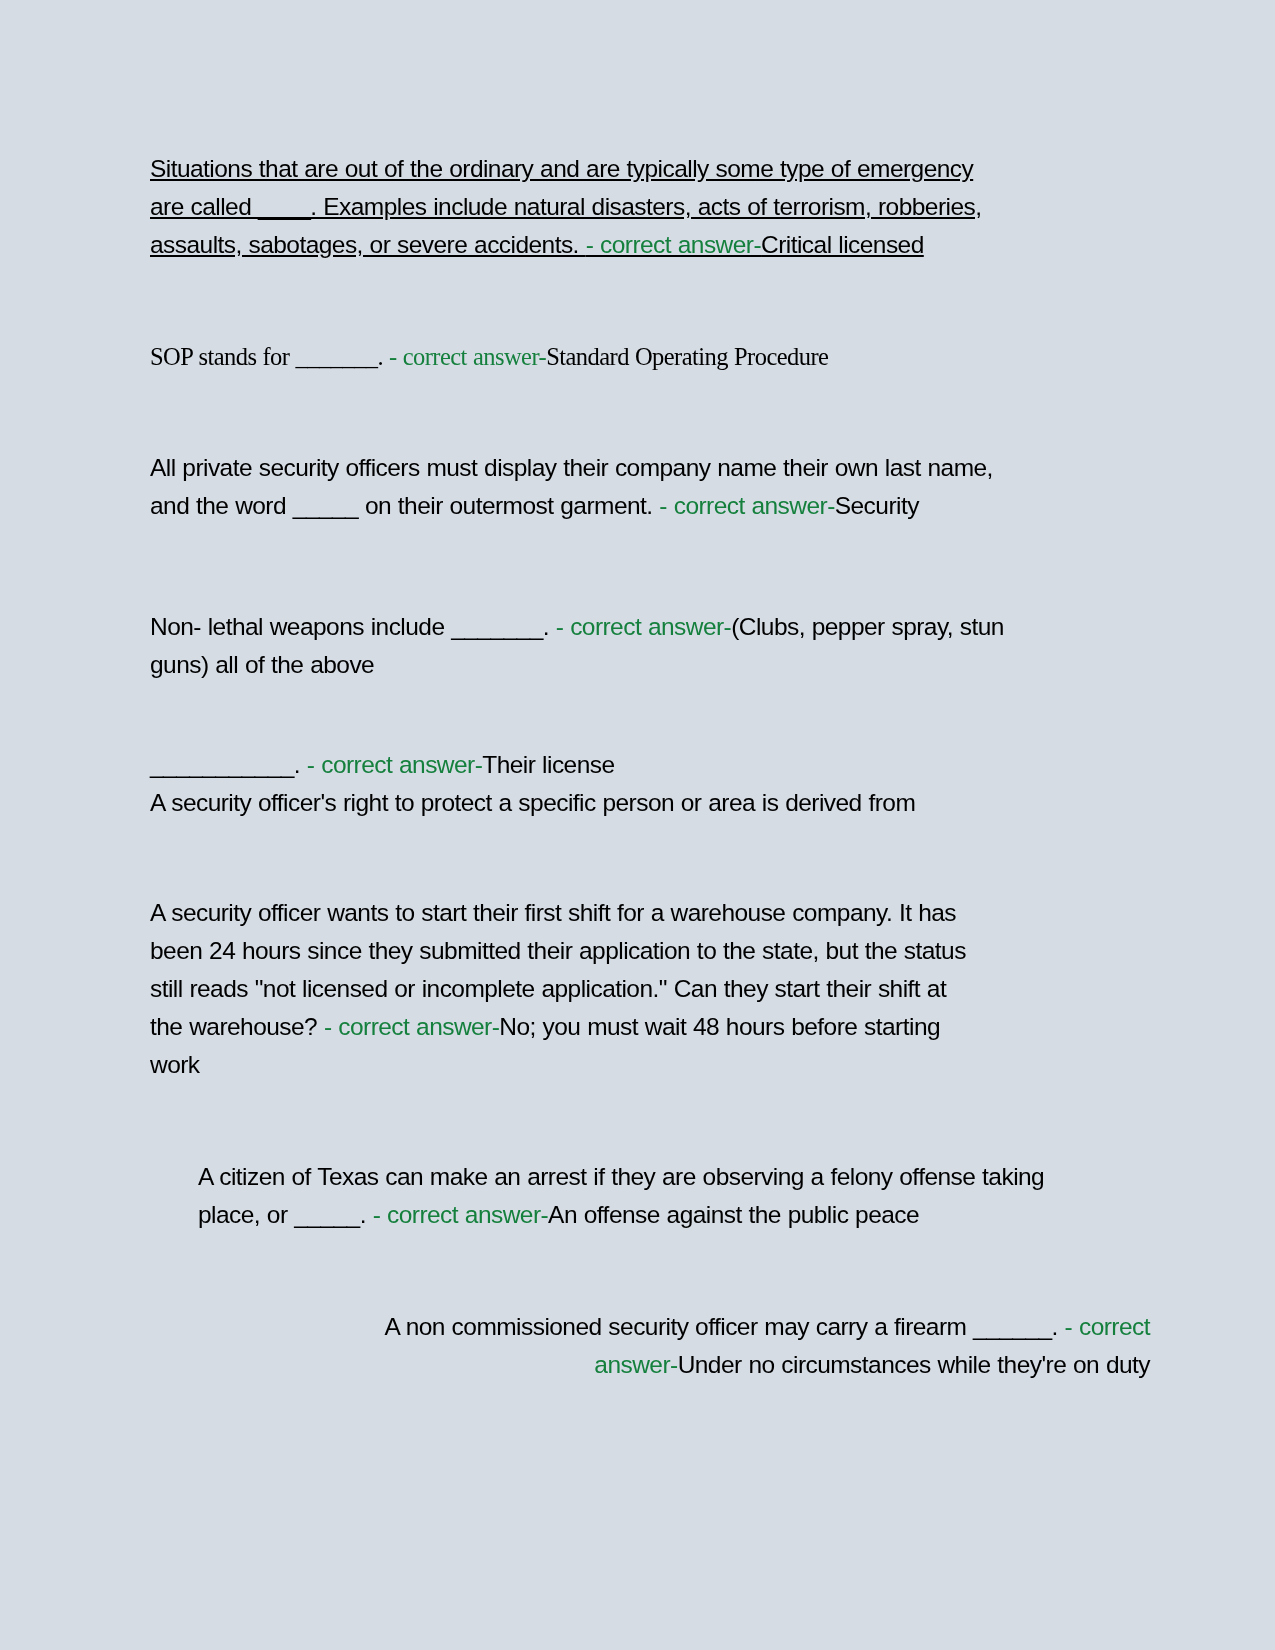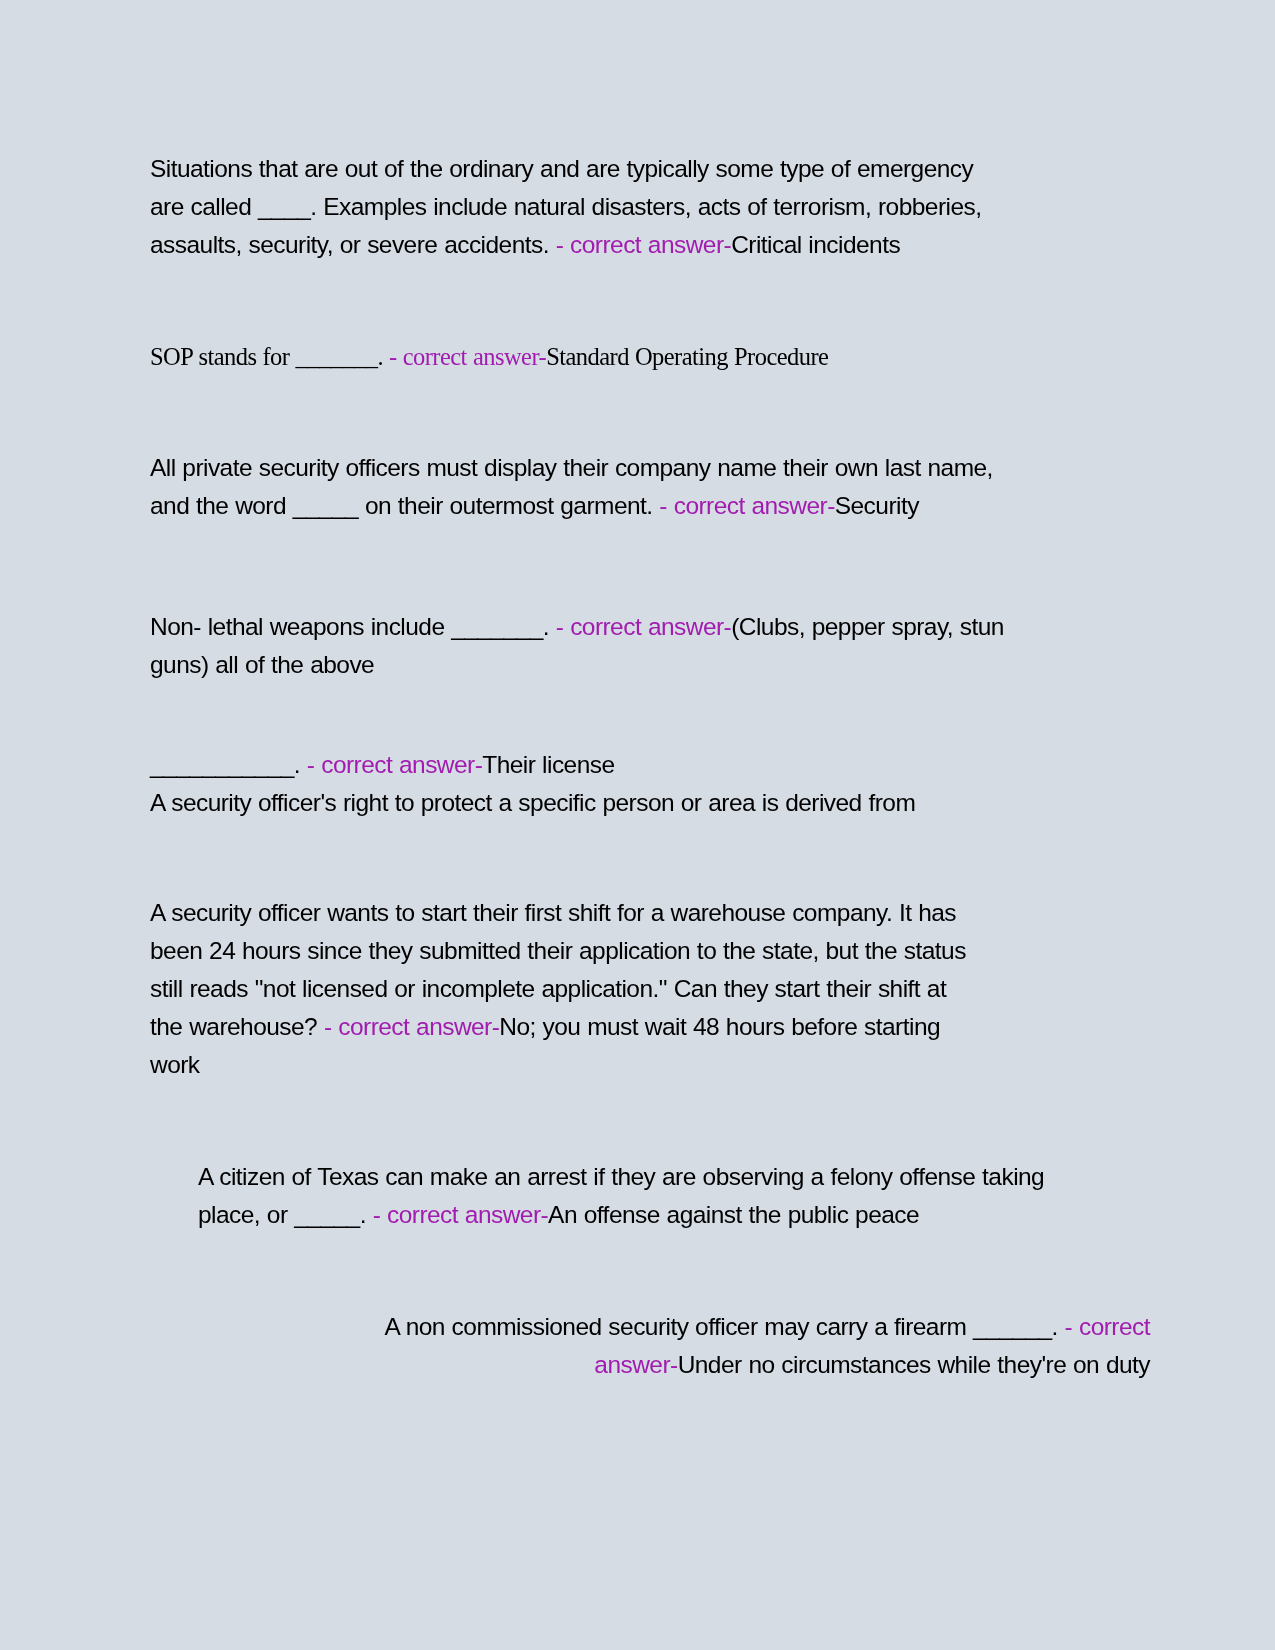--- a/index.html
+++ b/index.html
@@ -28,31 +28,31 @@
     color: #000000;
     letter-spacing: -0.55px;
     word-spacing: 0.5px;
   }
   .line {
     display: block;
     height: 38px;
     line-height: 38px;
     white-space: nowrap;
   }
-  .ans-label { color: #a21caf; }
+  .ans-label { color: #15803d; }
 </style>
 </head>
 <body>
 
 <div class="page">
 
-  <div class="para" style="top:150px;">
+  <div class="para" style="top:150px;text-decoration:underline;">
     <span class="line"><span>Situations that are out of the ordinary and are typically some type of emergency</span></span>
     <span class="line"><span>are called ____. Examples include natural disasters, acts of terrorism, robberies,</span></span>
-    <span class="line"><span>assaults, security, or severe accidents. </span><span class="ans-label">- correct answer-</span><span>Critical incidents</span></span>
+    <span class="line"><span>assaults, sabotages, or severe accidents. </span><span class="ans-label">- correct answer-</span><span>Critical licensed</span></span>
   </div>
 
   <div class="para" style="top:338px;font-family:Liberation Serif, serif;">
     <span class="line"><span>SOP stands for _______. </span><span class="ans-label">- correct answer-</span><span>Standard Operating Procedure</span></span>
   </div>
 
   <div class="para" style="top:449px;">
     <span class="line"><span>All private security officers must display their company name their own last name,</span></span>
     <span class="line"><span>and the word _____ on their outermost garment. </span><span class="ans-label">- correct answer-</span><span>Security</span></span>
   </div>

